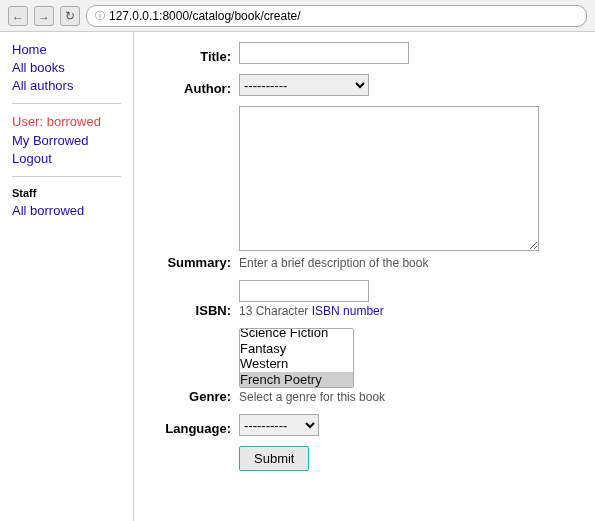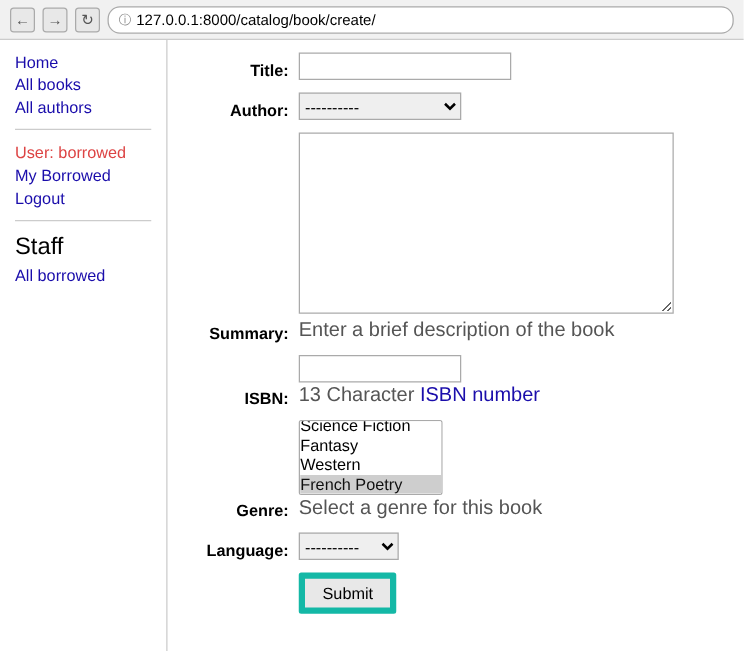--- a/index.html
+++ b/index.html
@@ -67,22 +67,22 @@
       margin: 10px 0;
     }
     .sidebar .user-label {
       font-size: 13px;
       margin-bottom: 4px;
     }
     .sidebar .user-label span {
       color: #d44;
     }
     .sidebar .section-label {
-      font-size: 19px;
-      font-weight: normal;
+      font-size: 11px;
+      font-weight: bold;
       margin-bottom: 4px;
     }
     .main-content {
       flex: 1;
       padding: 10px 20px;
       overflow-y: auto;
     }
     .form-row {
       display: flex;
       align-items: flex-end;
@@ -115,21 +115,21 @@
     }
     textarea.summary-area {
       width: 300px;
       height: 145px;
       border: 1px solid #aaa;
       padding: 4px;
       font-size: 13px;
       resize: both;
     }
     .hint-text {
-      font-size: 16px;
+      font-size: 12px;
       color: #555;
       margin-top: 2px;
     }
     .hint-text a, .hint-text .link {
       color: #1a0dab;
       text-decoration: none;
     }
     input.isbn-input {
       width: 130px;
       height: 22px;
@@ -146,21 +146,21 @@
     select.language-select {
       width: 80px;
       height: 22px;
       border: 1px solid #aaa;
       font-size: 13px;
     }
     .submit-btn {
       padding: 4px 14px;
       font-size: 13px;
       background: #e8e8e8;
-      border: 5px solid #14b8a6;
+      border: 1px solid #14b8a6;
       cursor: pointer;
       border-radius: 2px;
     }
   </style>
 </head>
 <body>
 
 <div class="browser-bar">
   <div class="browser-btn">
     <span>←</span>

